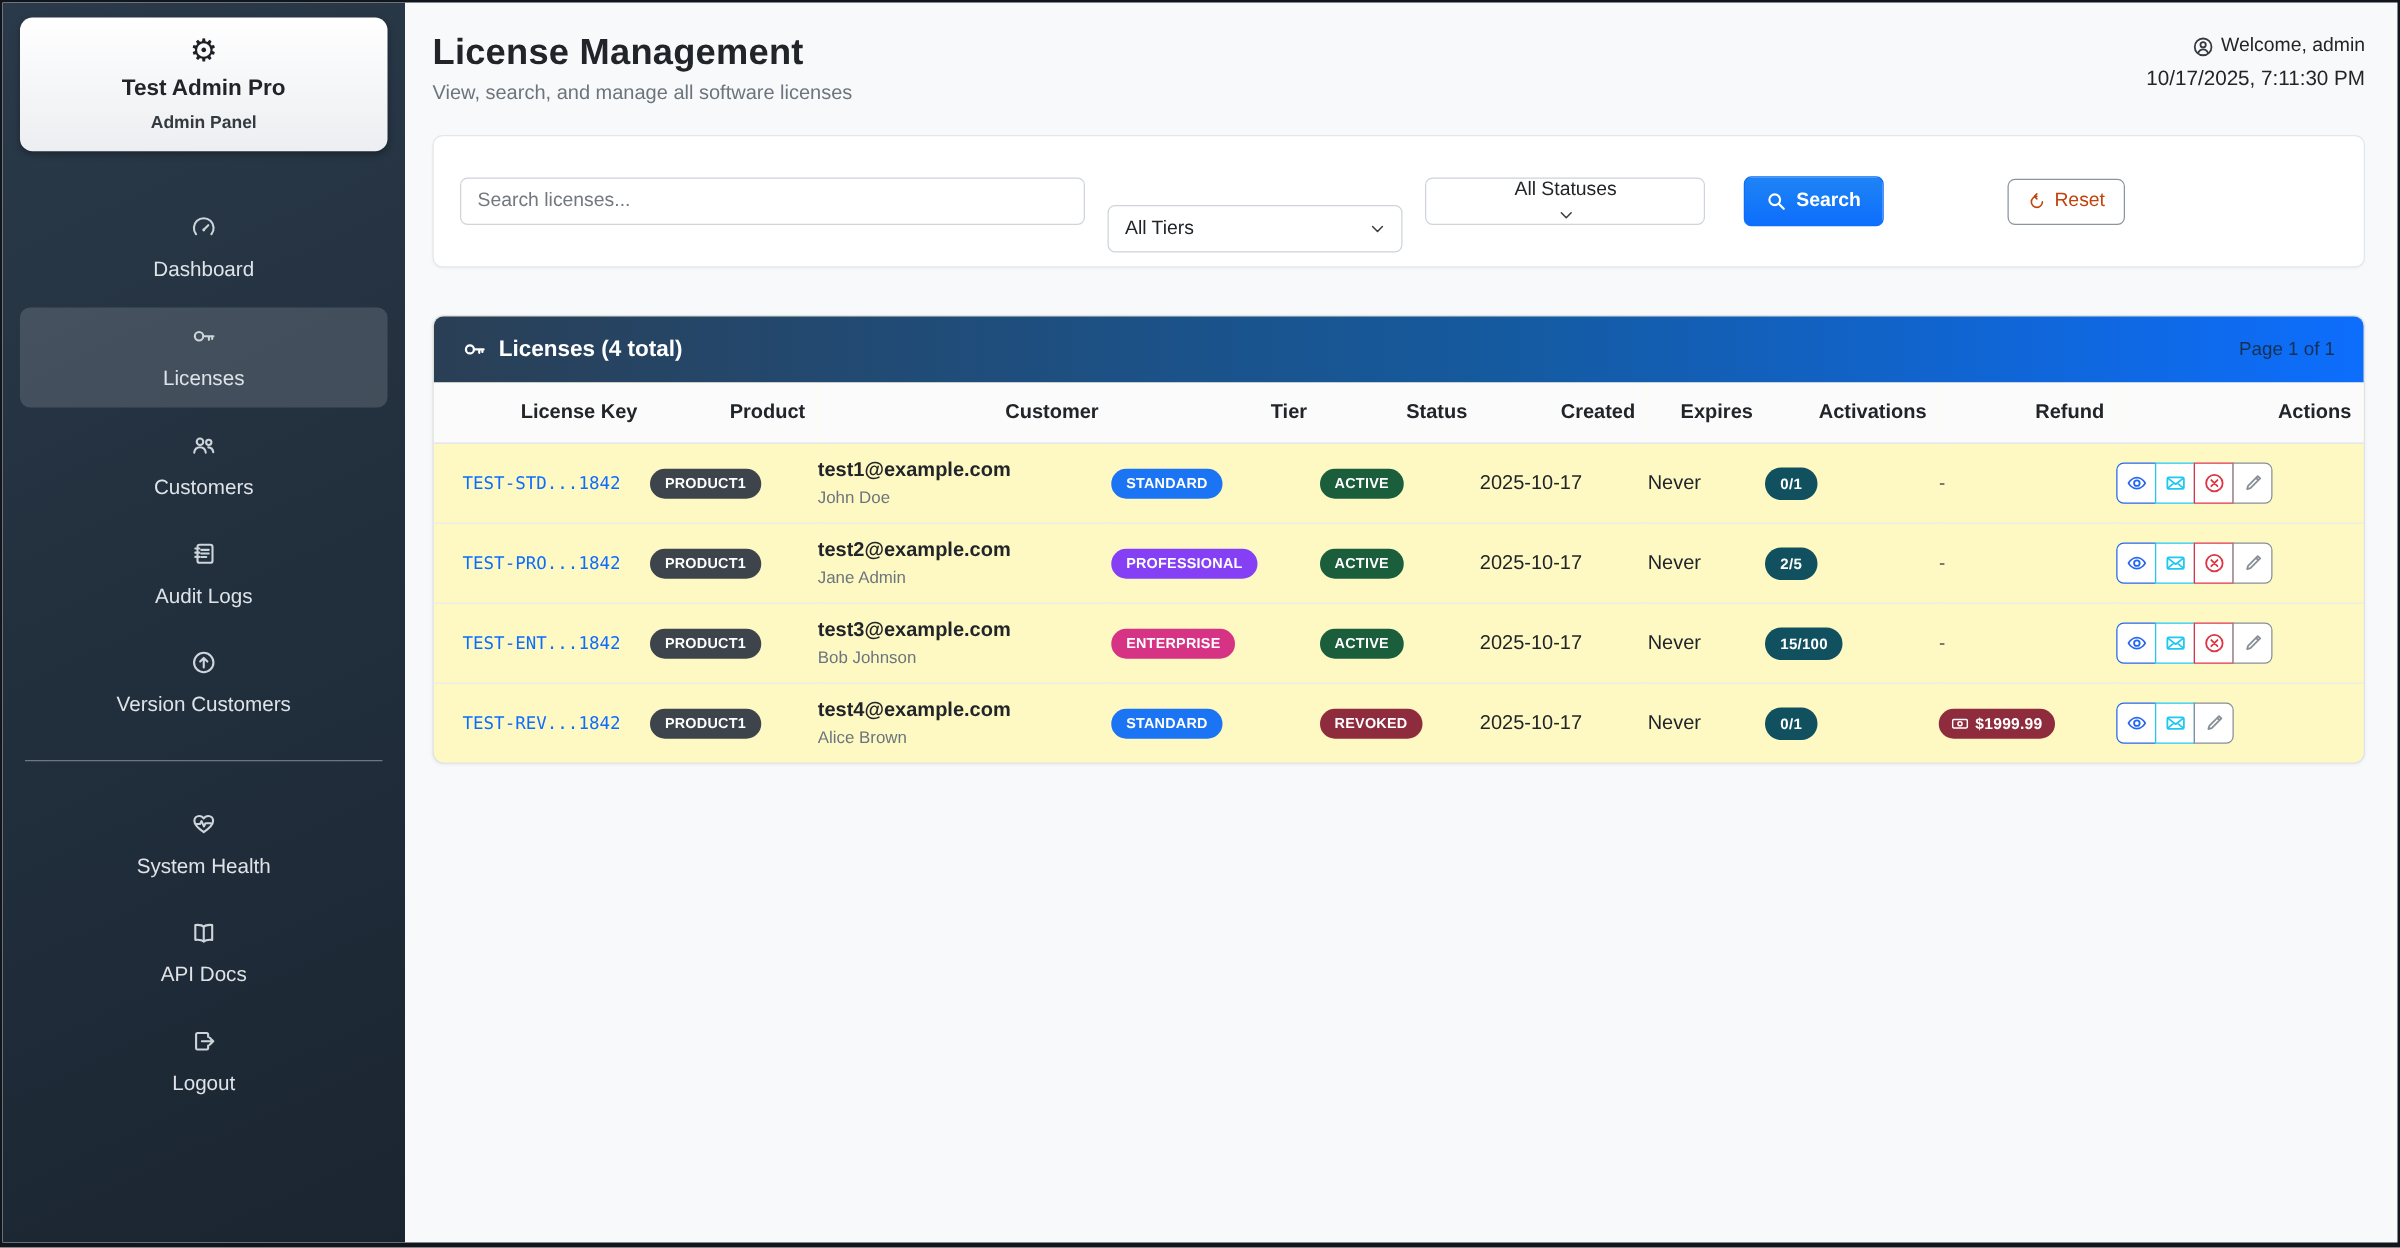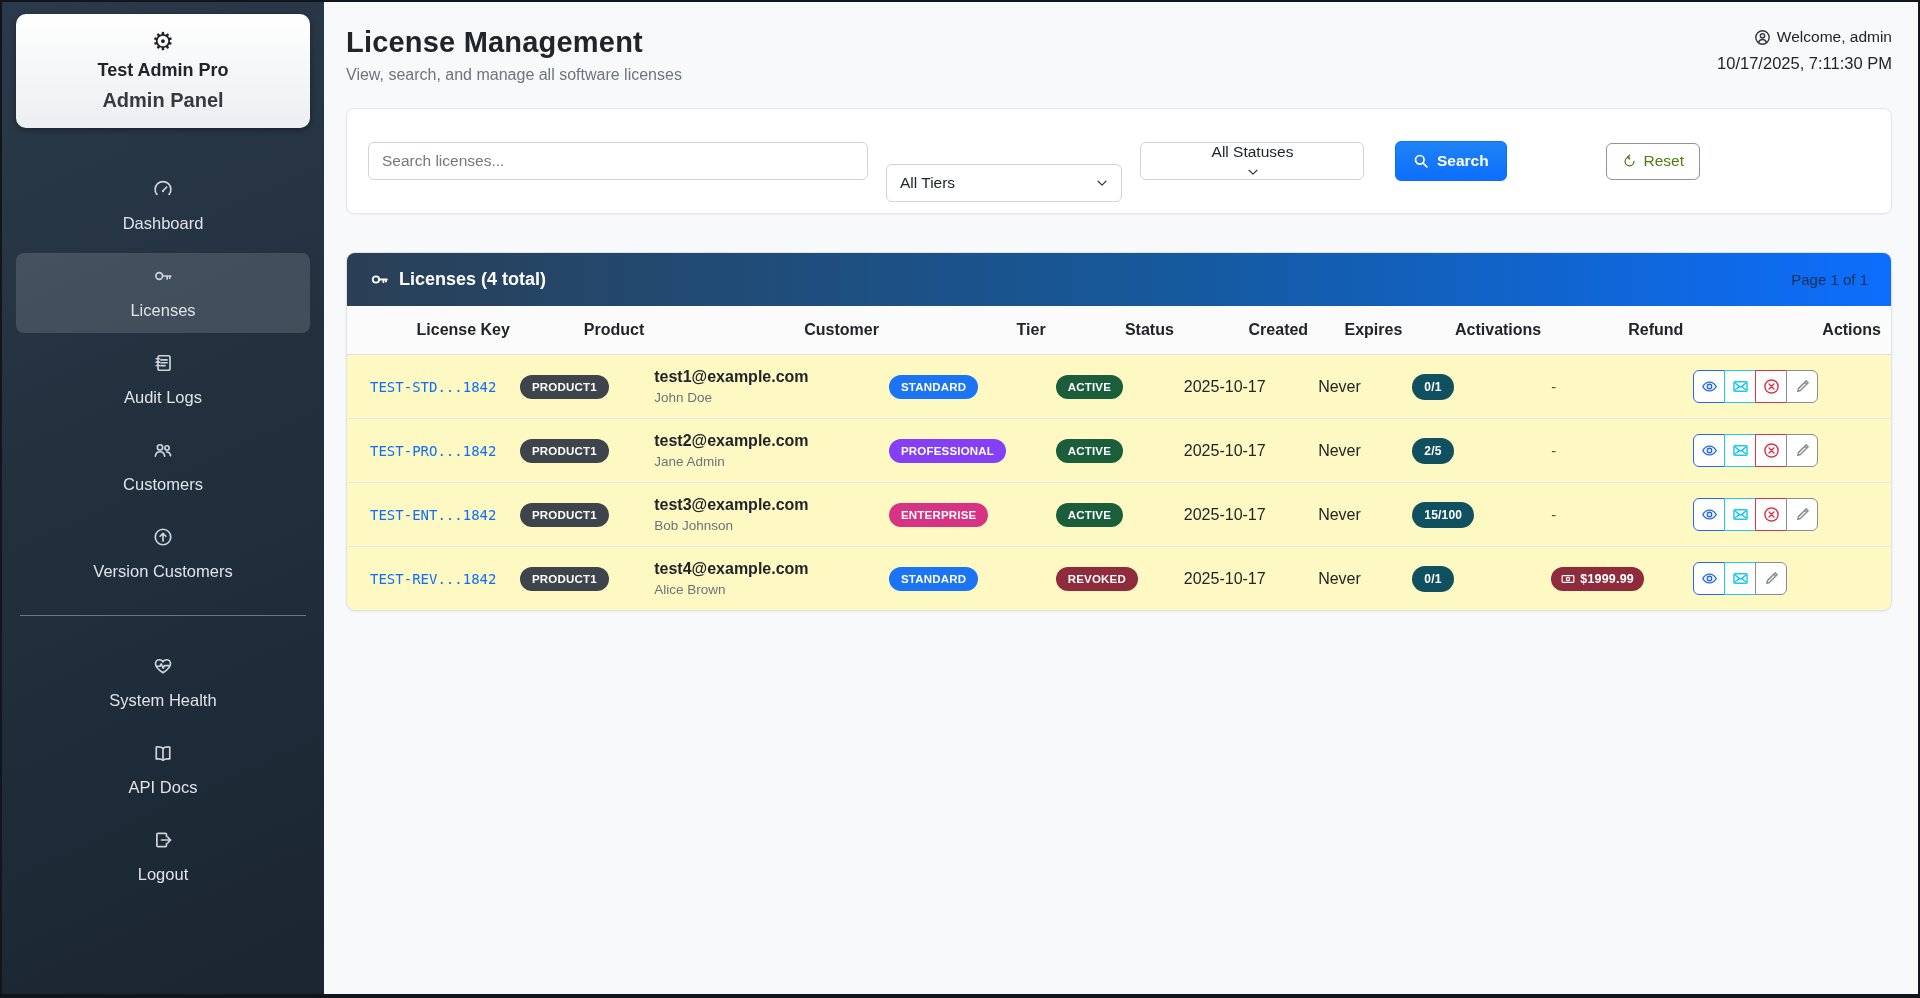--- a/index.html
+++ b/index.html
@@ -20,21 +20,21 @@
     padding:12px 14px; color:#dee3e8;
   }
   .brand-card {
     background:linear-gradient(180deg,#ffffff 0%,#eceef1 100%);
     border-radius:10px; text-align:center; color:#212529;
     padding:14px 10px 16px; margin-bottom:38px;
     box-shadow:0 2px 6px rgba(0,0,0,.35);
   }
   .brand-gear { font-size:25px; line-height:26px; color:#1d2126; }
   .brand-name { font-size:18px; font-weight:700; margin-top:6px; }
-  .brand-sub  { font-size:20px; font-weight:700; color:#343a40; margin-top:8px; }
+  .brand-sub  { font-size:14px; font-weight:700; color:#343a40; margin-top:8px; }
   .nav-item {
     display:flex; align-items:center; gap:15px;
     padding:13px 15px; margin-bottom:7px;
     font-size:16.5px; color:#dee3e8; border-radius:8px; cursor:pointer;flex-direction:column;
   }
   .nav-item.active { background:rgba(255,255,255,.14); }
   .nav-item .nicon { width:20px; height:20px; color:#cdd4da; flex:0 0 auto; }
   .nav-divider { border:none; border-top:1px solid rgba(255,255,255,.35); margin:21px 4px 27px; }
 
   
@@ -70,21 +70,21 @@
     height:40px; padding:0 17px; margin-left:13px;
     background:linear-gradient(180deg,#1e84f5 0%,#0d6efd 100%);
     color:#fff; font-size:15.5px; font-weight:700; font-family:inherit;
     border:1px solid #0d6efd; border-radius:6px;
     display:flex; align-items:center; gap:8px; cursor:pointer;
   }
   .btn-search .nicon { width:16px; height:16px; }
   .spacer { flex:1; }
   .btn-reset {
     height:37px; padding:0 15px; margin-right:170px;
-    background:#fff; color:#4d7c0f; font-size:15.5px; font-family:inherit;
+    background:#fff; color:#c2410c; font-size:15.5px; font-family:inherit;
     border:1px solid #8d959c; border-radius:6px;
     display:flex; align-items:center; gap:7px; cursor:pointer;
   }
   .btn-reset .nicon { width:15px; height:15px; }
 
   
   .table-card {
     margin-top:38px; background:#fef9c3; border:1px solid #dfe3e7; border-radius:9px;
     overflow:hidden; box-shadow:0 1px 3px rgba(0,0,0,.06);
   }
@@ -161,37 +161,37 @@
           <svg class="ic" viewBox="0 0 16 16" width="20" height="20">
             <circle cx="5" cy="8" r="2.7"></circle>
             <path d="M7.7 8h6.5M11.3 8v2.3M13.4 8v1.7"></path>
           </svg>
         </span>
         <span>Licenses</span>
       </div>
       <div class="nav-item">
         <span class="nicon">
           <svg class="ic" viewBox="0 0 16 16" width="20" height="20">
-            <rect x="4" y="2.2" width="9.6" height="11.6" rx="1.4"></rect>
-            <path d="M6.4 5.5h4.8M6.4 7.8h4.8M6.4 10.1h3.2"></path>
-            <path d="M2.6 4.6h2.6M2.6 7.3h2.6M2.6 10h2.6"></path>
-          </svg>
-        </span>
-        <span>Audit Logs</span>
-      </div>
-      <div class="nav-item">
-        <span class="nicon">
-          <svg class="ic" viewBox="0 0 16 16" width="20" height="20">
             <circle cx="5.6" cy="5.9" r="2.1"></circle>
             <path d="M1.9 12.9c.3-2.3 1.8-3.5 3.7-3.5s3.4 1.2 3.7 3.5"></path>
             <circle cx="11.2" cy="6.3" r="1.7"></circle>
             <path d="M10.9 9.5c1.7.1 2.9 1.2 3.2 3.1"></path>
           </svg>
         </span>
         <span>Customers</span>
+      </div>
+      <div class="nav-item">
+        <span class="nicon">
+          <svg class="ic" viewBox="0 0 16 16" width="20" height="20">
+            <rect x="4" y="2.2" width="9.6" height="11.6" rx="1.4"></rect>
+            <path d="M6.4 5.5h4.8M6.4 7.8h4.8M6.4 10.1h3.2"></path>
+            <path d="M2.6 4.6h2.6M2.6 7.3h2.6M2.6 10h2.6"></path>
+          </svg>
+        </span>
+        <span>Audit Logs</span>
       </div>
       <div class="nav-item">
         <span class="nicon">
           <svg class="ic" viewBox="0 0 16 16" width="20" height="20">
             <circle cx="8" cy="8" r="6.2"></circle>
             <path d="M8 11.2V5.2M5.7 7.4 8 5.1l2.3 2.3"></path>
           </svg>
         </span>
         <span>Version Customers</span>
       </div>

